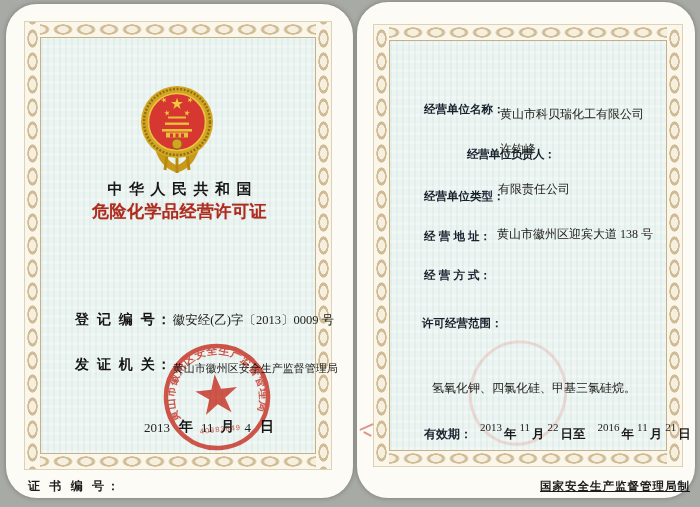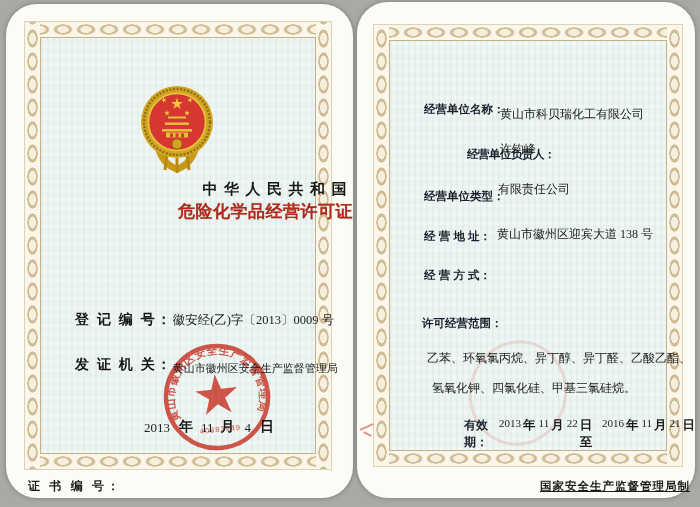--- a/index.html
+++ b/index.html
@@ -36,21 +36,21 @@
   .inner{
     position:absolute;inset:15px;
     border:1px solid #c4b188;
     background-color:#ecf4f1;
     background-image:
       repeating-linear-gradient(90deg,rgba(168,214,208,.16) 0 2px,rgba(0,0,0,0) 2px 6px),
       repeating-linear-gradient(0deg,rgba(255,255,255,.30) 0 3px,rgba(0,0,0,0) 3px 9px);
   }
 
   .abs{position:absolute;}
-  .center{left:0;right:0;text-align:right;}
+  .center{left:0;right:0;text-align:center;}
 
   .country{
     font-size:15px;font-weight:bold;color:#181818;letter-spacing:6.5px;text-indent:6.5px;
   }
   .cert-title{
     font-size:17px;font-weight:bold;color:#b02b1d;letter-spacing:.5px;
     text-shadow:0 0 1px rgba(140,40,20,.4);
   }
   .cert-sub{font-size:16px;font-weight:bold;color:#222;letter-spacing:1px;}
 
@@ -62,21 +62,21 @@
     color:#21201c;white-space:nowrap;
   }
   .left .flabel{font-size:14px;letter-spacing:2px;color:#141414;}
   .right-label{font-size:11.5px;}
   .right-value{font-size:12px;}
 
   .date-row{display:flex;align-items:flex-end;}
   .date-row .num{font-family:"Liberation Serif","DejaVu Serif",serif;font-size:13px;color:#222;}
   .date-row .unit{font-size:14px;font-weight:bold;color:#161616;}
 
-  .validity{display:flex;align-items:flex-start;height:26px;margin-left:40px;}
+  .validity{display:flex;align-items:flex-end;height:26px;}
   .validity .vlabel{font-size:12px;font-weight:bold;color:#17202c;margin-right:5px;}
   .validity .vnum{
     font-family:"Liberation Serif","DejaVu Serif",serif;font-size:11px;color:#222;
     margin:0 2px 10px 3px;
   }
   .validity .vunit{font-size:12.5px;font-weight:bold;color:#1a1a1a;margin-bottom:0;}
   .validity .vgap{width:9px;}
 
   .certno{font-size:12px;font-weight:bold;color:#1c1c1c;letter-spacing:3px;}
   .footer-make{font-size:11.5px;font-weight:bold;color:#1c1c1c;letter-spacing:1px;}
@@ -195,21 +195,20 @@
 
     <div class="abs flabel right-label" style="left:67px;top:187px;">经营单位类型：</div>
     <div class="abs fvalue right-value" style="left:141px;top:179px;">有限责任公司</div>
 
     <div class="abs flabel right-label" style="left:67px;top:227px;">经 营 地 址：</div>
     <div class="abs fvalue right-value" style="left:140px;top:224px;">黄山市徽州区迎宾大道 138 号</div>
 
     <div class="abs flabel right-label" style="left:67px;top:266px;">经 营 方 式：</div>
 
     <div class="abs flabel right-label" style="left:65px;top:314px;">许可经营范围：</div>
-    <div class="abs fvalue right-value" style="left:70px;top:348px;">乙苯、环氧氯丙烷、异丁醇、异丁醛、乙酸乙酯、</div>
     <div class="abs fvalue right-value" style="left:75px;top:378px;">氢氧化钾、四氯化硅、甲基三氯硅烷。</div>
 
     <div class="abs validity" style="left:67px;top:415px;">
       <span class="vlabel">有效期：</span>
       <span class="vnum">2013</span>
       <span class="vunit">年</span>
       <span class="vnum">11</span>
       <span class="vunit">月</span>
       <span class="vnum">22</span>
       <span class="vunit">日至</span>

